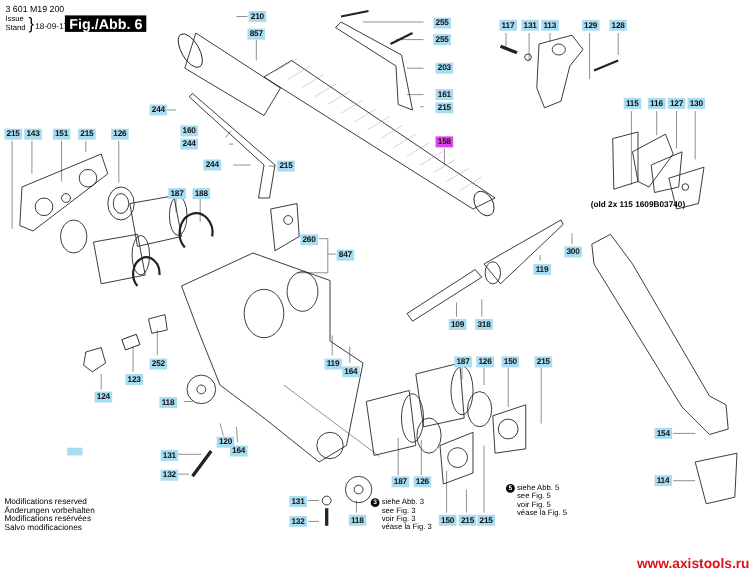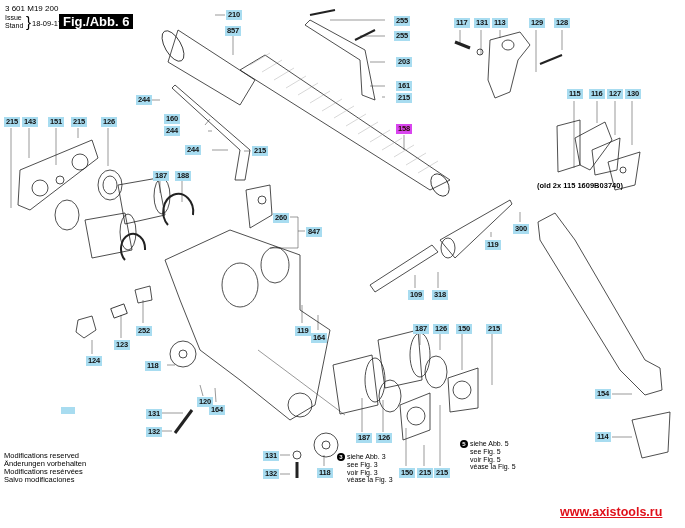--- a/index.html
+++ b/index.html
@@ -14,21 +14,21 @@
   .lbl { position:absolute; background:#a8dcf0; color:#111; font-weight:bold;
          font-size:7.5px; line-height:10px; padding:0 2px; letter-spacing:-0.2px; }
   .lbl.red { background:#d946ef; color:#2a0a00; }
   .lbl.blank { width:14px; height:7px; padding:0; }
   svg.art { position:absolute; left:0; top:0; }
   .note { position:absolute; font-size:7px; line-height:7.5px; }
   .note .num { display:inline-block; width:8px; height:8px; border-radius:50%; background:#000;
                color:#fff; font-size:6px; text-align:center; line-height:8px; vertical-align:top; margin-right:2px; font-weight:bold; }
   .old-note { position:absolute; left:537px; top:181px; font-size:7.5px; font-weight:bold; }
   .mods { position:absolute; left:4px; top:452px; font-size:7.5px; line-height:8px; }
-  .url { position:absolute; left:560px; top:505px; color:#e0101a; font-weight:bold; font-size:12.5px;text-decoration:underline; }
+  .url { position:absolute; left:579px; top:505px; color:#e0101a; font-weight:bold; font-size:12.5px; }
 </style>
 </head>
 <body>
 
 <div class="hdr-code">3 601 M19 200</div>
 <div class="hdr-issue">
   <div>Issue</div>
   <div>Stand</div>
 </div>
 <div class="hdr-brace">}</div>

